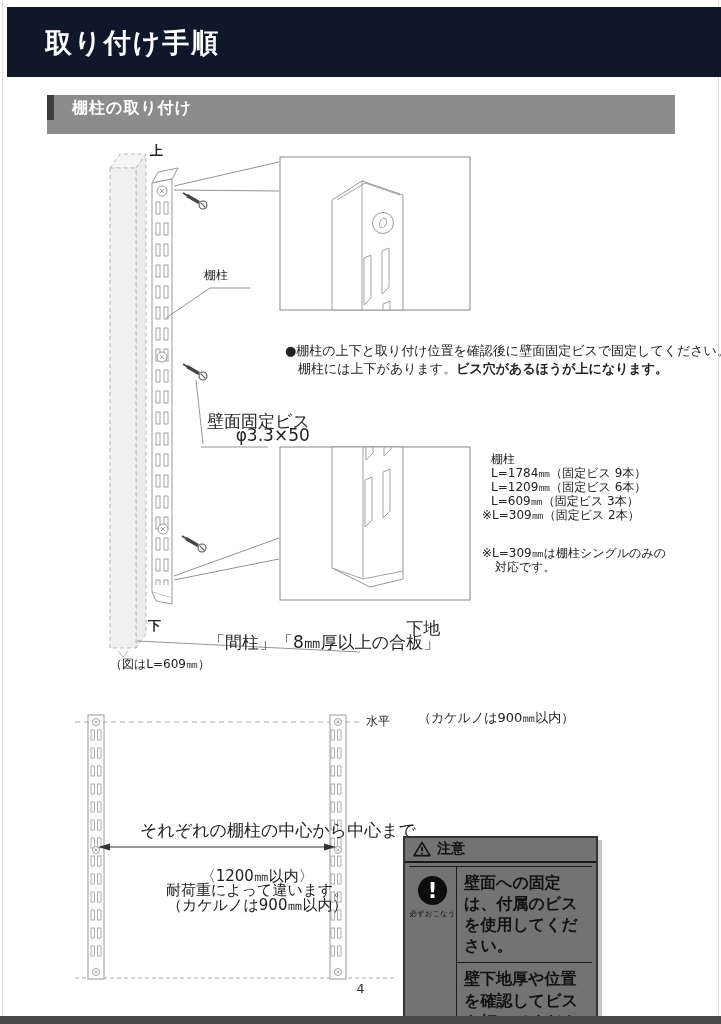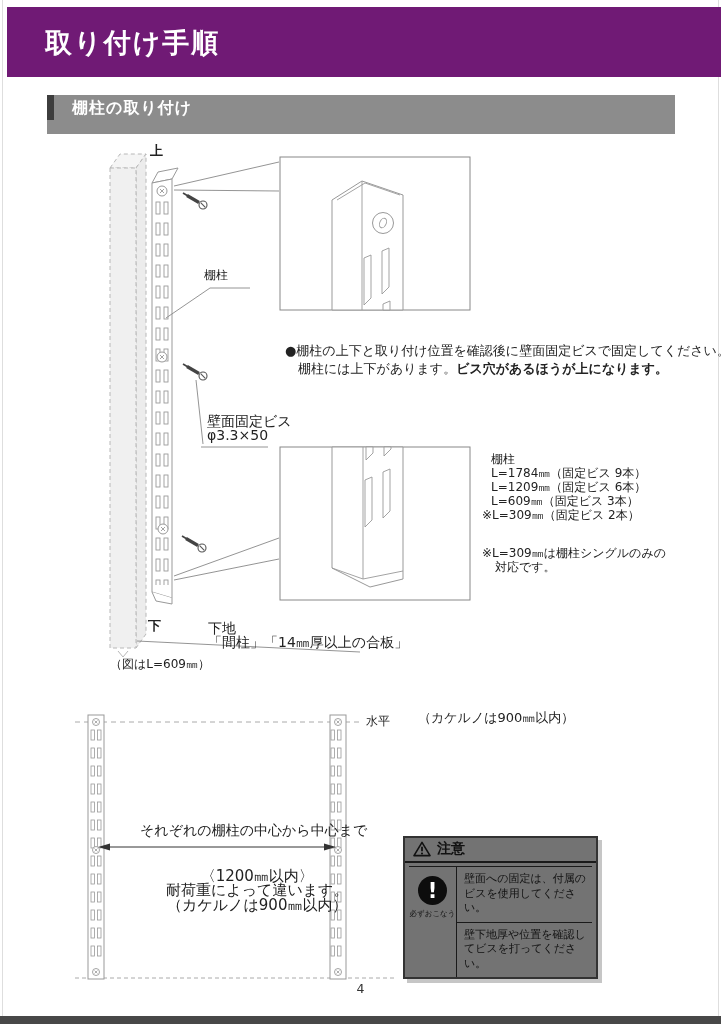--- a/index.html
+++ b/index.html
@@ -3,29 +3,29 @@
 <meta charset="utf-8">
 <style>
   html,body{margin:0;padding:0;}
   body{
     width:721px;height:1024px;position:relative;background:#fff;overflow:hidden;
     font-family:"DejaVu Sans","Liberation Sans",sans-serif;color:#222;
   }
   .abs{position:absolute;}
   .edge{position:absolute;top:0;bottom:0;width:1px;background:#dedede;}
   
-  .band{position:absolute;left:7px;top:7px;width:714px;height:70px;background:#701a75;}
+  .band{position:absolute;left:7px;top:7px;width:714px;height:70px;background:#0f172a;}
   .band-title{position:absolute;left:38px;top:18px;font-size:27px;font-weight:bold;color:#fff;letter-spacing:2px;}
   
   .secbar{position:absolute;left:47px;top:95px;width:628px;height:39px;background:#8c8c8c;}
   .secbar-cap{position:absolute;left:0;top:0;width:7px;height:25px;background:#3d3d3d;}
   .secbar-title{position:absolute;left:25px;top:3px;font-size:16px;font-weight:bold;color:#fff;letter-spacing:1px;}
   
   .lbl{position:absolute;font-size:12px;line-height:15px;color:#222;white-space:nowrap;}
-  .lbl.small{font-size:14px;line-height:14px;}
+  .lbl.small{font-size:17px;line-height:14px;text-align:right;}
   .lbl.bold{font-weight:bold;font-size:13px;}
   
   .note{position:absolute;font-size:13px;line-height:17.5px;color:#222;white-space:nowrap;}
   .note .indent{padding-left:13px;}
   .note b{font-weight:bold;}
   
   .specs{position:absolute;left:482px;top:452px;font-size:12px;line-height:14px;color:#222;white-space:nowrap;}
   .specs .pad{padding-left:9px;}
   .specs .gap{height:24px;}
   .specs .pad2{padding-left:13px;}
@@ -35,21 +35,21 @@
   .caution{position:absolute;left:403px;top:836px;width:191px;background:#737373;
     border:2px solid #333;box-shadow:4px 4px 0 #c6c6c6;}
   .c-header{display:flex;align-items:center;gap:6px;padding:2px 8px 3px;border-bottom:2px solid #1a1a1a;
     font-weight:bold;font-size:14px;color:#111;}
   .c-inner{border-top:1px solid #1a1a1a;margin:3px 4px 0 4px;display:flex;}
   .c-left{width:47px;border-right:1.5px solid #1a1a1a;display:flex;flex-direction:column;align-items:center;padding:9px 0 6px;}
   .c-icon{width:29px;height:29px;border-radius:50%;background:#0d0d0d;color:#fff;font-weight:bold;font-size:21px;
     display:flex;align-items:center;justify-content:center;}
   .c-icon-caption{font-size:7.5px;margin-top:4px;color:#111;}
   .c-rows{flex:1;display:flex;flex-direction:column;}
-  .c-row{padding:5px 5px 6px 7px;font-size:11px;font-weight:normal;line-height:1.32;color:#111;border-bottom:1.5px solid #1a1a1a;}
+  .c-row{padding:5px 5px 6px 7px;font-size:16px;font-weight:bold;line-height:1.32;color:#111;border-bottom:1.5px solid #1a1a1a;}
   .c-row:last-child{border-bottom:none;}
   
   .pagenum{position:absolute;left:0;right:0;top:981px;text-align:center;font-size:12.5px;color:#333;}
   .footbar{position:absolute;left:0;top:1016px;width:721px;height:8px;background:#484848;}
 </style>
 </head>
 <body>
 
 <div class="edge" style="left:2px;"></div>
 <div class="edge" style="left:718px;"></div>
@@ -168,21 +168,21 @@
 
 <div class="lbl bold" style="left:150px;top:143px;">上</div>
 <div class="lbl" style="left:204px;top:268px;">棚柱</div>
 <div class="lbl small" style="left:207px;top:414px;">
   <div>壁面固定ビス</div>
   <div>φ3.3×50</div>
 </div>
 <div class="lbl bold" style="left:148px;top:618px;">下</div>
 <div class="lbl small" style="left:208px;top:621px;">
   <div>下地</div>
-  <div>「間柱」「14㎜厚以上の合板」</div>
+  <div>「間柱」「8㎜厚以上の合板」</div>
 </div>
 <div class="lbl" style="left:110px;top:657px;">（図はL=609㎜）</div>
 
 <div class="note" style="left:285px;top:342px;">
   <div>●棚柱の上下と取り付け位置を確認後に壁面固定ビスで固定してください。</div>
   <div class="indent"><span>棚柱には上下があります。</span><b>ビス穴があるほうが上になります。</b></div>
 </div>
 
 <div class="specs">
   <div class="pad">棚柱</div>

